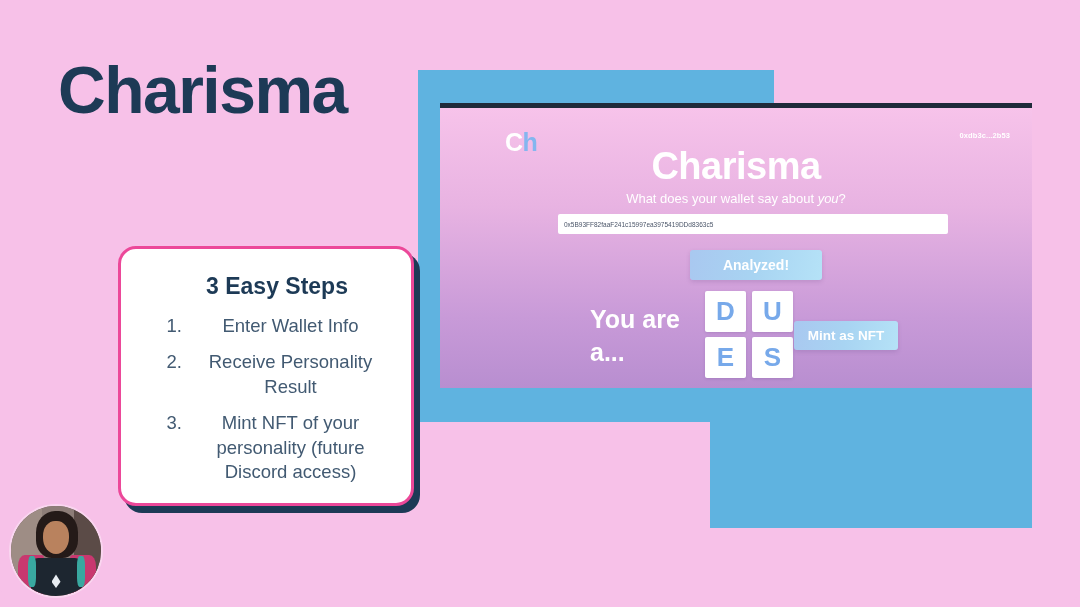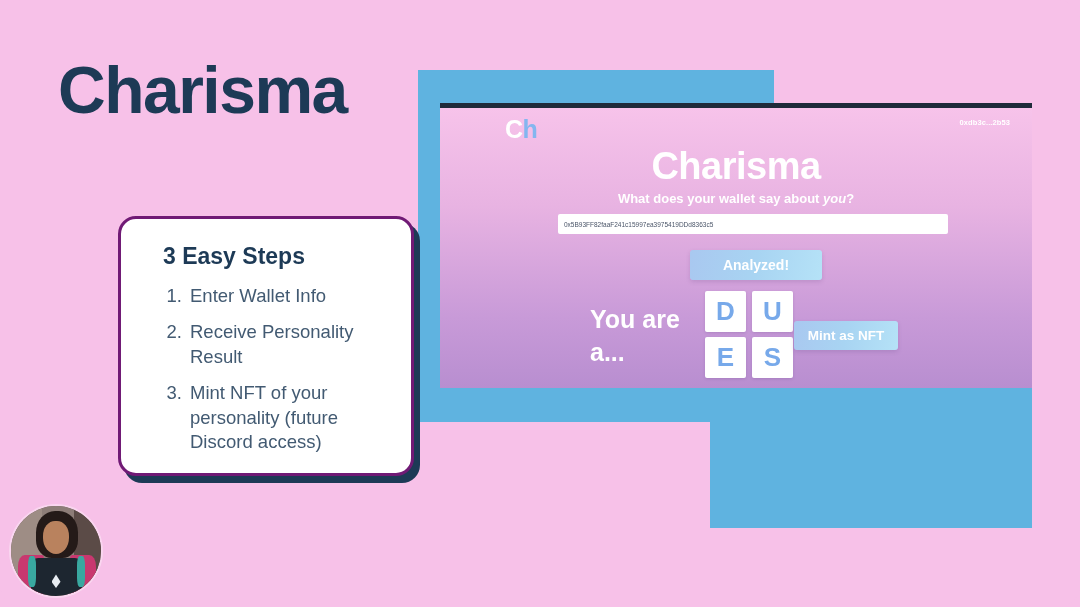--- a/index.html
+++ b/index.html
@@ -40,28 +40,29 @@
     line-height: 0.98;
     font-weight: 700;
     letter-spacing: -1.5px;
   }
   #headline .line { display: block; white-space: nowrap; }
 
   
   #steps-card {
     position: absolute;
     left: 118px;
-    top: 216px;
+    top: 246px;
     width: 296px;
     background: #ffffff;
-    border: 3px solid #701a75;
+    border: 3px solid #ec4899;
     border-radius: 18px;
     box-shadow: 6px 7px 0 #1d3a56;
     padding: 18px 20px 18px 20px;
     box-sizing: border-box;
+    text-align: center;
   }
   #steps-title {
     color: #1d3a56;
     font-size: 23px;
     font-weight: 700;
     margin: 6px 0 14px 22px;
   }
   #steps-list {
     margin: 0;
     padding-left: 46px;
@@ -82,21 +83,21 @@
     border-top: 5px solid #1f2b3a;
     overflow: hidden;
   }
   #app-page {
     position: absolute;
     left: 0; top: 0; right: 0; bottom: 0;
     background: linear-gradient(180deg, #f7c3ea 0%, #e8b3e2 35%, #c89ad8 75%, #b88ed0 100%);
   }
   #nav-bar {
     position: absolute;
-    left: 0; right: 0; top: 0;
+    left: 0; right: 0; top: 13px;
     height: 40px;
   }
   #logo {
     position: absolute;
     left: 65px;
     top: 7px;
     font-size: 25px;
     font-weight: 700;
     letter-spacing: -0.5px;
   }
@@ -121,21 +122,21 @@
     font-weight: 700;
     letter-spacing: -0.5px;
   }
   #app-subtitle {
     position: absolute;
     left: 0; right: 0;
     top: 83px;
     text-align: center;
     color: #ffffff;
     font-size: 13px;
-    font-weight: 700;
+    font-weight: 400;
   }
   #app-subtitle em { font-style: italic; }
 
   #wallet-input {
     position: absolute;
     left: 118px;
     top: 106px;
     width: 390px;
     height: 20px;
     background: #ffffff;

